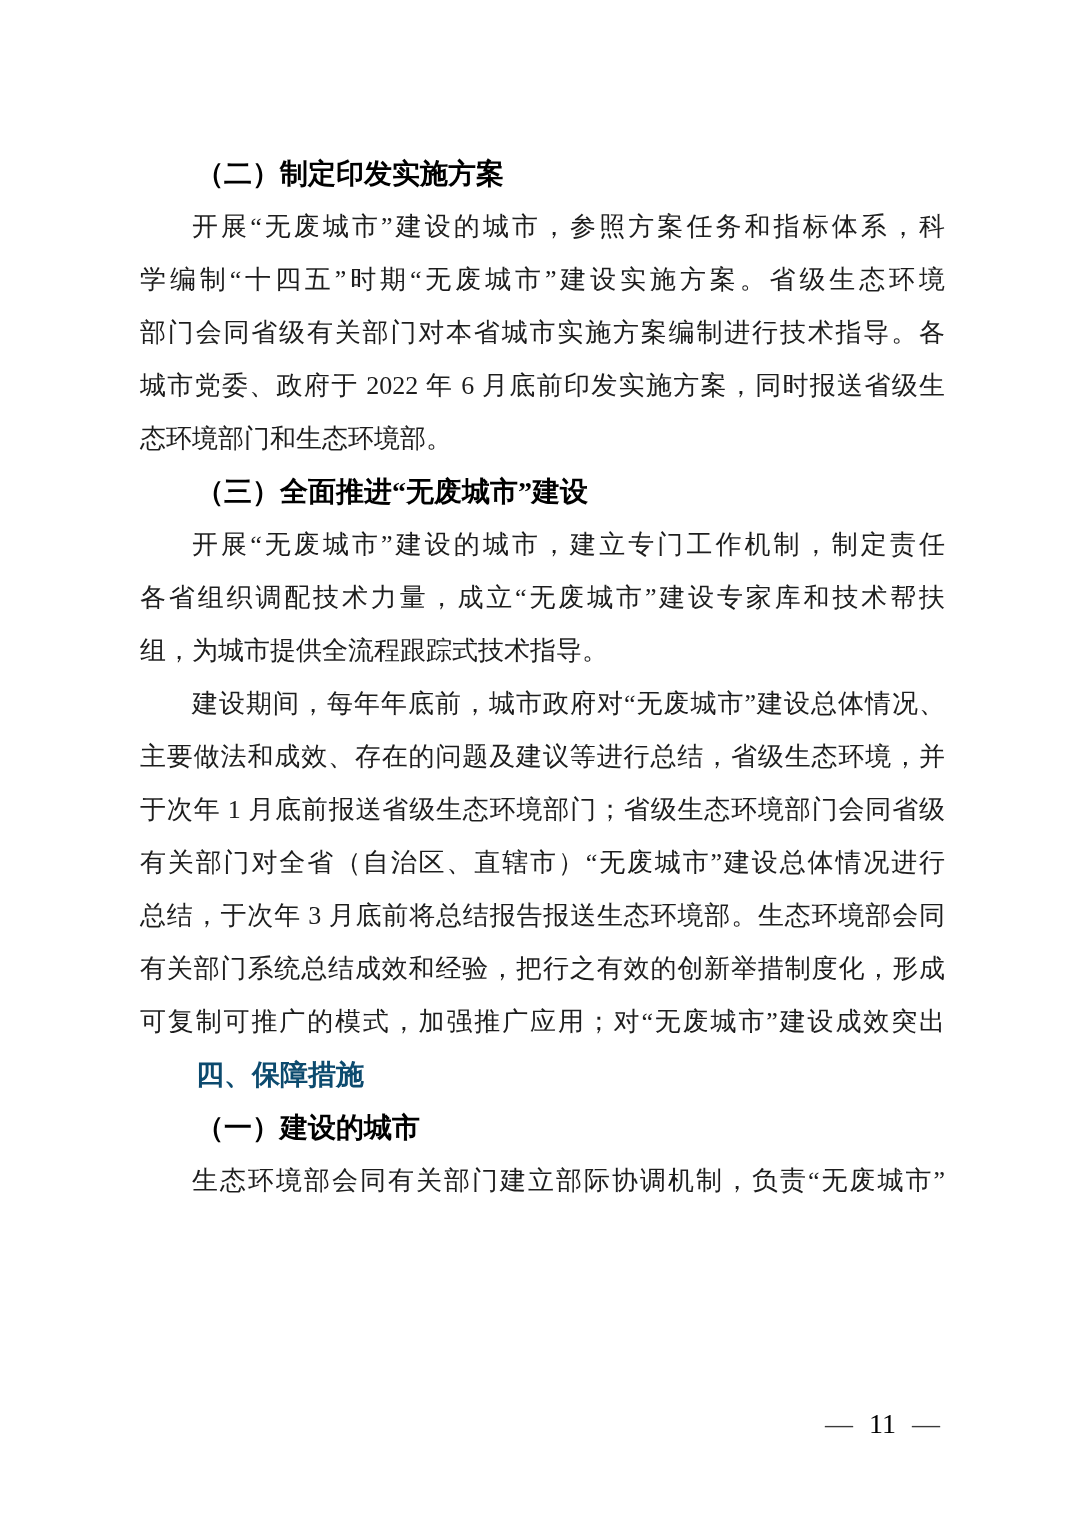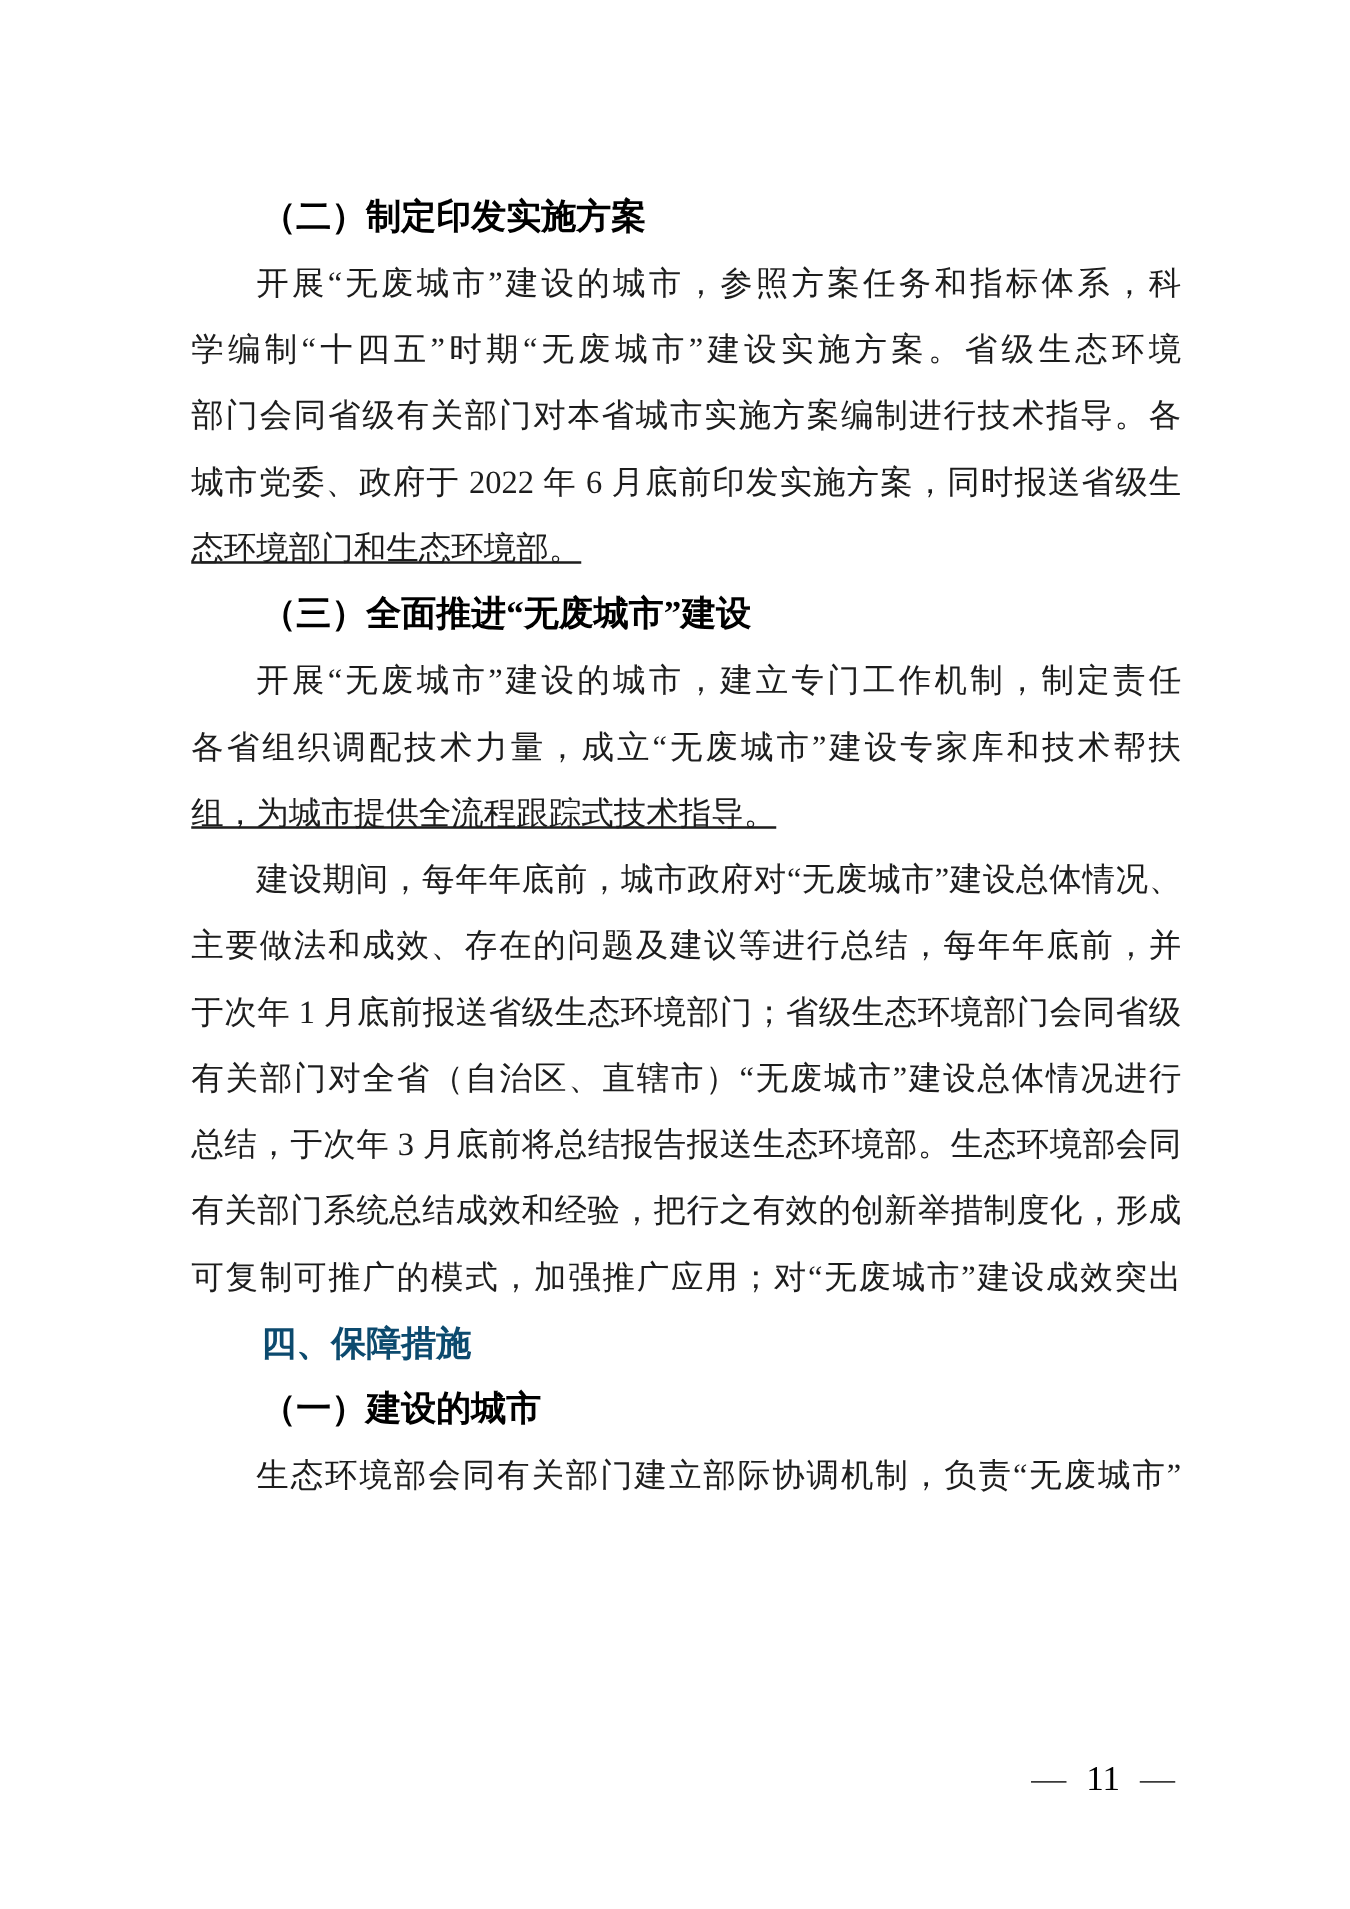--- a/index.html
+++ b/index.html
@@ -20,38 +20,36 @@
     position: absolute;
     left: 140px;
     top: 147px;
     width: 805px;
   }
   .line {
     height: 53px;
     line-height: 53px;
     font-size: 26px;
     white-space: nowrap;
-    margin-left: 13px;
   }
   
   .just {
     white-space: normal;
     text-align: justify;
     text-align-last: justify;
     text-justify: inter-character;
   }
   
   .ind {
     text-indent: 2em;
   }
   
   .last {
     text-align: left;
     text-align-last: left;
-    text-decoration: underline;
   }
   
   .h-kai {
     font-weight: bold;
     font-size: 28px;
     color: #000000;
   }
   
   .h-hei {
     font-family: "Liberation Sans", "DejaVu Sans", sans-serif;
@@ -88,21 +86,21 @@
     <div class="line just">城市党委、政府于 2022 年 6 月底前印发实施方案，同时报送省级生</div>
     <div class="line last">态环境部门和生态环境部。</div>
 
     <div class="line h-kai ind">（三）全面推进“无废城市”建设</div>
 
     <div class="line just ind">开展“无废城市”建设的城市，建立专门工作机制，制定责任</div>
     <div class="line just">各省组织调配技术力量，成立“无废城市”建设专家库和技术帮扶</div>
     <div class="line last">组，为城市提供全流程跟踪式技术指导。</div>
 
     <div class="line just ind">建设期间，每年年底前，城市政府对“无废城市”建设总体情况、</div>
-    <div class="line just">主要做法和成效、存在的问题及建议等进行总结，每年年底前，并</div>
+    <div class="line just">主要做法和成效、存在的问题及建议等进行总结，省级生态环境，并</div>
     <div class="line just">于次年 1 月底前报送省级生态环境部门；省级生态环境部门会同省级</div>
     <div class="line just">有关部门对全省（自治区、直辖市）“无废城市”建设总体情况进行</div>
     <div class="line just">总结，于次年 3 月底前将总结报告报送生态环境部。生态环境部会同</div>
     <div class="line just">有关部门系统总结成效和经验，把行之有效的创新举措制度化，形成</div>
     <div class="line just">可复制可推广的模式，加强推广应用；对“无废城市”建设成效突出</div>
 
     <div class="line h-hei ind">四、保障措施</div>
 
     <div class="line h-kai ind">（一）建设的城市</div>
 

